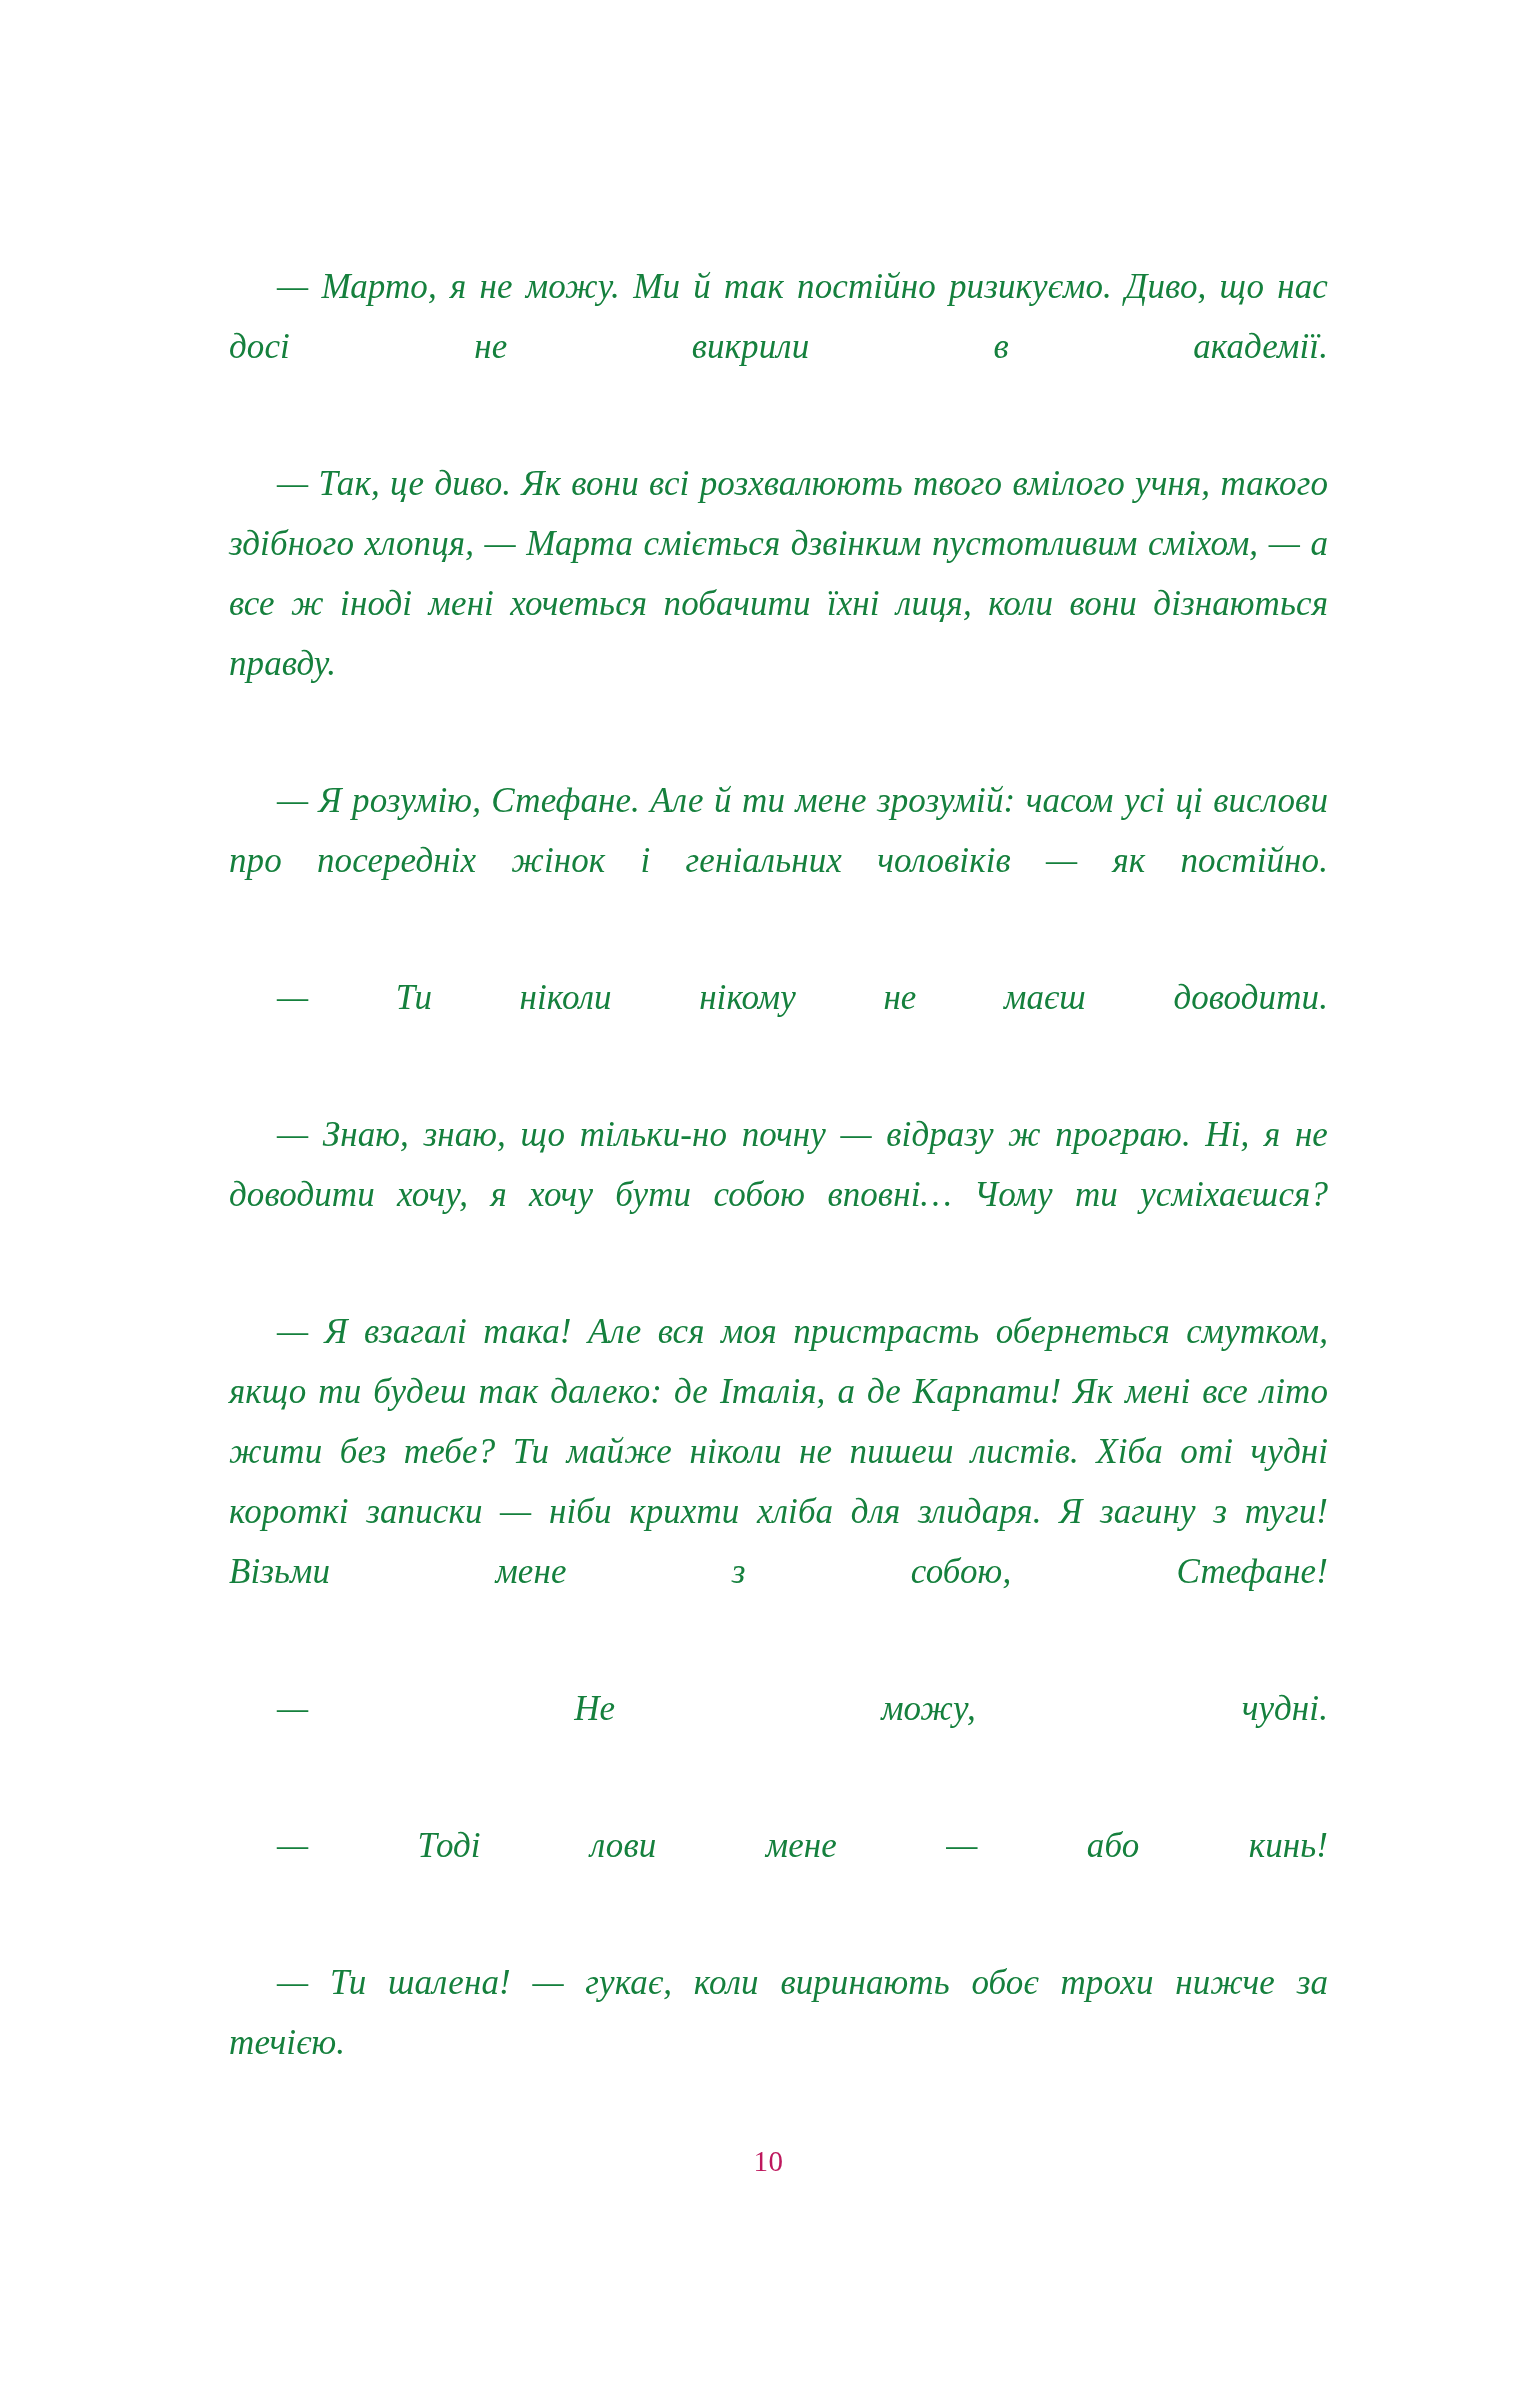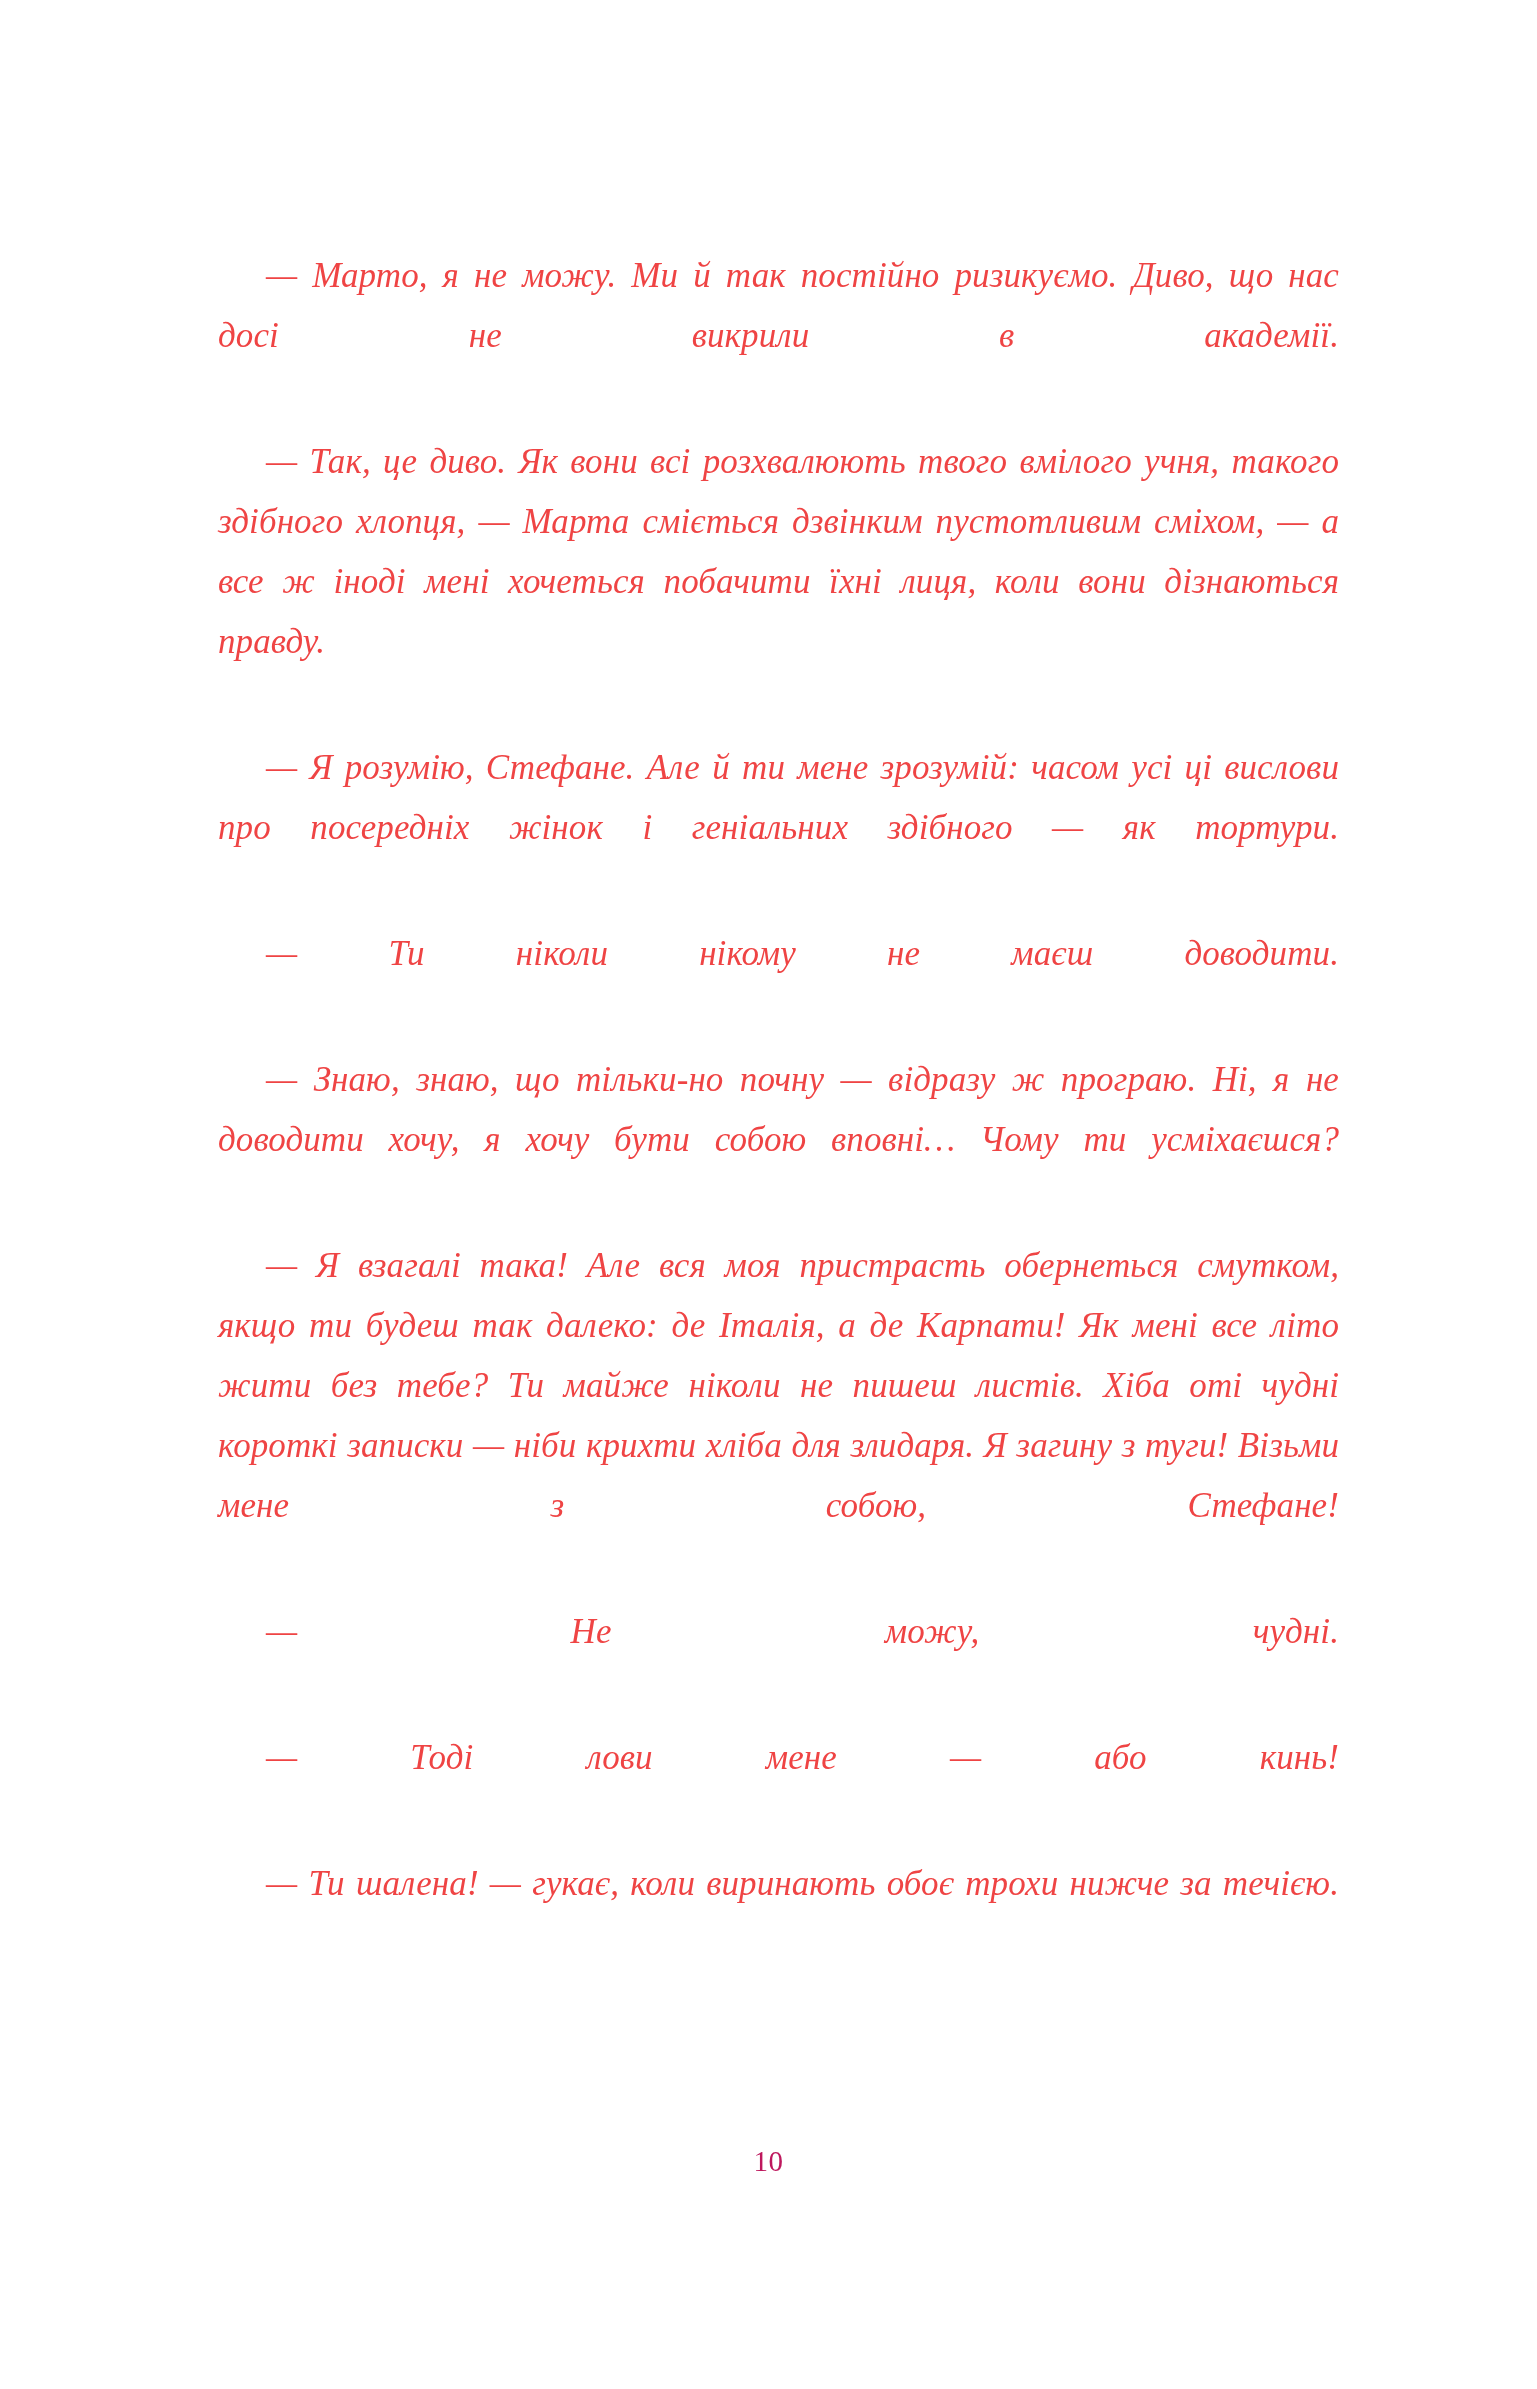--- a/index.html
+++ b/index.html
@@ -19,26 +19,26 @@
   }
 
   .text-block {
     position: absolute;
     left: 212px;
     top: 240px;
     width: 1133px;
   }
 
   .para {
-    margin: 6px;
+    margin: 17px;
     font-family: "Liberation Serif", "DejaVu Serif", serif;
     font-style: italic;
     font-size: 35px;
     line-height: 60px;
-    color: #ef4444;
+    color: #15803d;
     text-align: justify;
     text-justify: inter-word;
     hyphens: auto;
     -webkit-hyphens: auto;
     text-indent: 48px;
     letter-spacing: 0.1px;
     word-spacing: 0.4px;
   }
 
   .para:last-child {
@@ -67,21 +67,21 @@
   }
 </style>
 </head>
 <body>
 
 <div class="page">
 
   <div class="text-block">
     <p class="para">— Марто, я не можу. Ми й так постійно ризикуємо. Диво, що нас досі не викрили в академії.</p>
     <p class="para">— Так, це диво. Як вони всі розхвалюють твого вмілого учня, такого здібного хлопця, — Марта сміється дзвінким пустотливим сміхом, — а все ж іноді мені хочеться побачити їхні лиця, коли вони дізнаються правду.</p>
-    <p class="para">— Я розумію, Стефане. Але й ти мене зрозумій: часом усі ці вислови про посередніх жінок і геніальних здібного — як тортури.</p>
+    <p class="para">— Я розумію, Стефане. Але й ти мене зрозумій: часом усі ці вислови про посередніх жінок і геніальних чоловіків — як постійно.</p>
     <p class="para">— Ти ніколи нікому не маєш доводити.</p>
     <p class="para">— Знаю, знаю, що тільки-но почну — відразу ж програю. Ні, я не доводити хочу, я хочу бути собою вповні… Чому ти усміхаєшся?</p>
     <p class="para">— Я взагалі така! Але вся моя пристрасть обернеться смутком, якщо ти будеш так далеко: де Італія, а де Карпати! Як мені все літо жити без тебе? Ти майже ніколи не пишеш листів. Хіба оті чудні короткі записки — ніби крихти хліба для злидаря. Я загину з туги! Візьми мене з собою, Стефане!</p>
     <p class="para">— Не можу, чудні.</p>
     <p class="para">— Тоді лови мене — або кинь!</p>
     <p class="para">— Ти шалена! — гукає, коли виринають обоє трохи нижче за течією.</p>
   </div>
 
   <div class="page-number">10</div>
 

